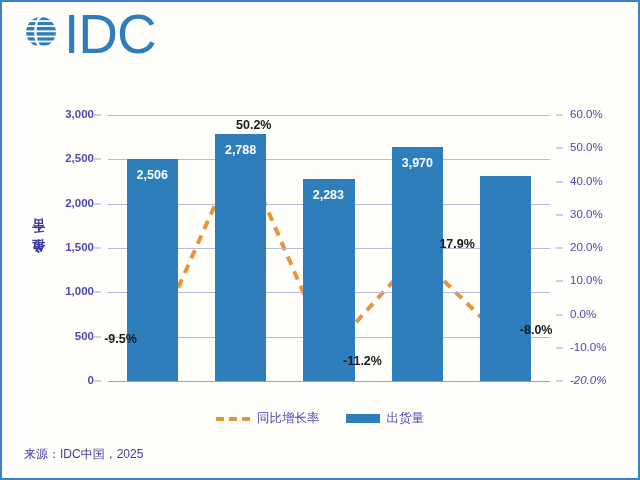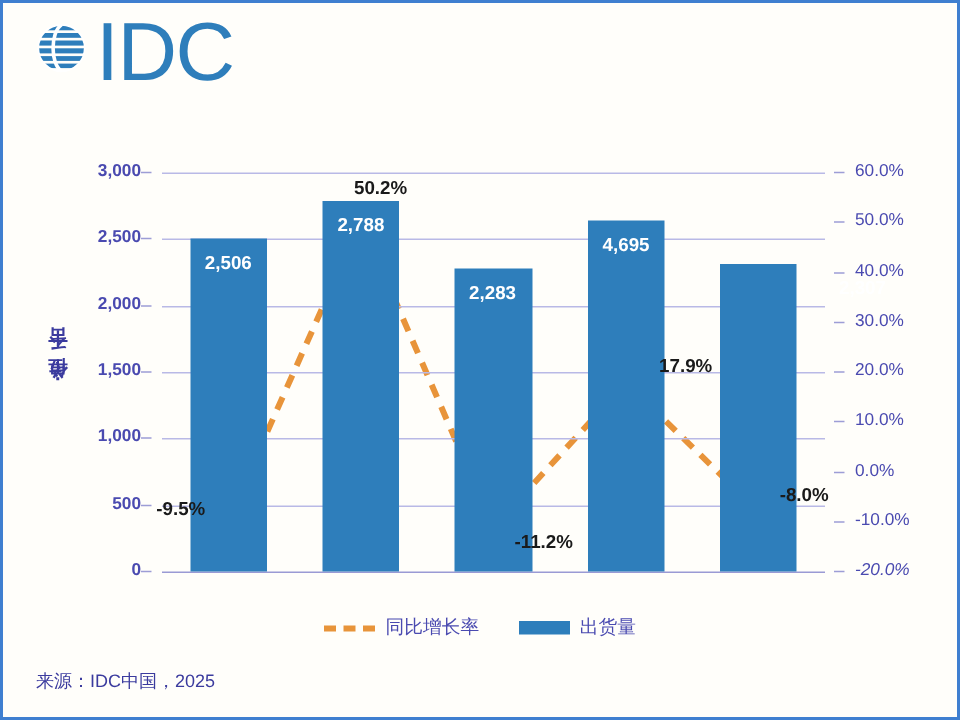--- a/index.html
+++ b/index.html
@@ -295,21 +295,21 @@
           <div class="gridline" style="top: 88.6667px;"></div>
           <div class="gridline" style="top: 44.3333px;"></div>
           <div class="gridline" style="top: 0px;"></div>
           <div class="bar" style="left: 18.564px; width: 51.272px; height: 222.199px; background: rgb(46, 126, 187);"></div>
           <div class="bar-label" style="left: 18.564px; width: 51.272px; top: 52.8013px;">2,506</div>
           <div class="bar" style="left: 106.964px; width: 51.272px; height: 247.203px; background: rgb(46, 126, 187);"></div>
           <div class="bar-label" style="left: 106.964px; width: 51.272px; top: 27.7973px;">2,788</div>
           <div class="bar" style="left: 195.364px; width: 51.272px; height: 202.426px; background: rgb(46, 126, 187);"></div>
           <div class="bar-label" style="left: 195.364px; width: 50px; top: 72.574px;">2,283</div>
           <div class="bar" style="left: 283.764px; width: 51.272px; height: 233.548px; background: rgb(46, 126, 187);"></div>
-          <div class="bar-label" style="left: 283.764px; width: 51.272px; top: 41.452px;">4,695</div>
+          <div class="bar-label" style="left: 283.764px; width: 51.272px; top: 41.452px;">3,970</div>
           <div class="bar" style="left: 372.164px; width: 51.272px; height: 204.554px; background: rgb(46, 126, 187);"></div>
           <div class="bar-label" style="left: 393px; width: 72px; top: 70.446px; margin-left: 38px;">2,307</div>
           <div class="pct-label" style="left: -3.8px; top: 217.088px;">-9.5%</div>
           <div class="pct-label" style="left: 100px; top: 2.585px; margin-left: 28px;">50.2%</div>
           <div class="pct-label" style="left: 235px; top: 238.74px;">-11.2%</div>
           <div class="pct-label" style="left: 331.4px; top: 121.983px;">17.9%</div>
           <div class="pct-label" style="left: 411.8px; top: 208.1px;">-8.0%</div>
         </div>
     </div>
 

